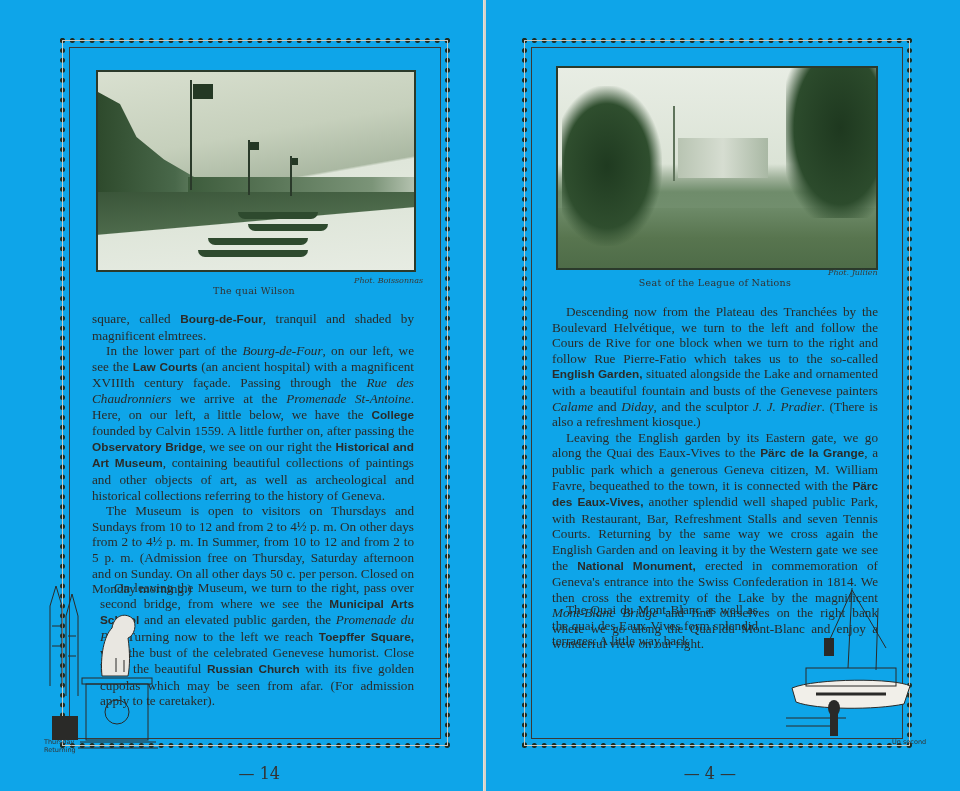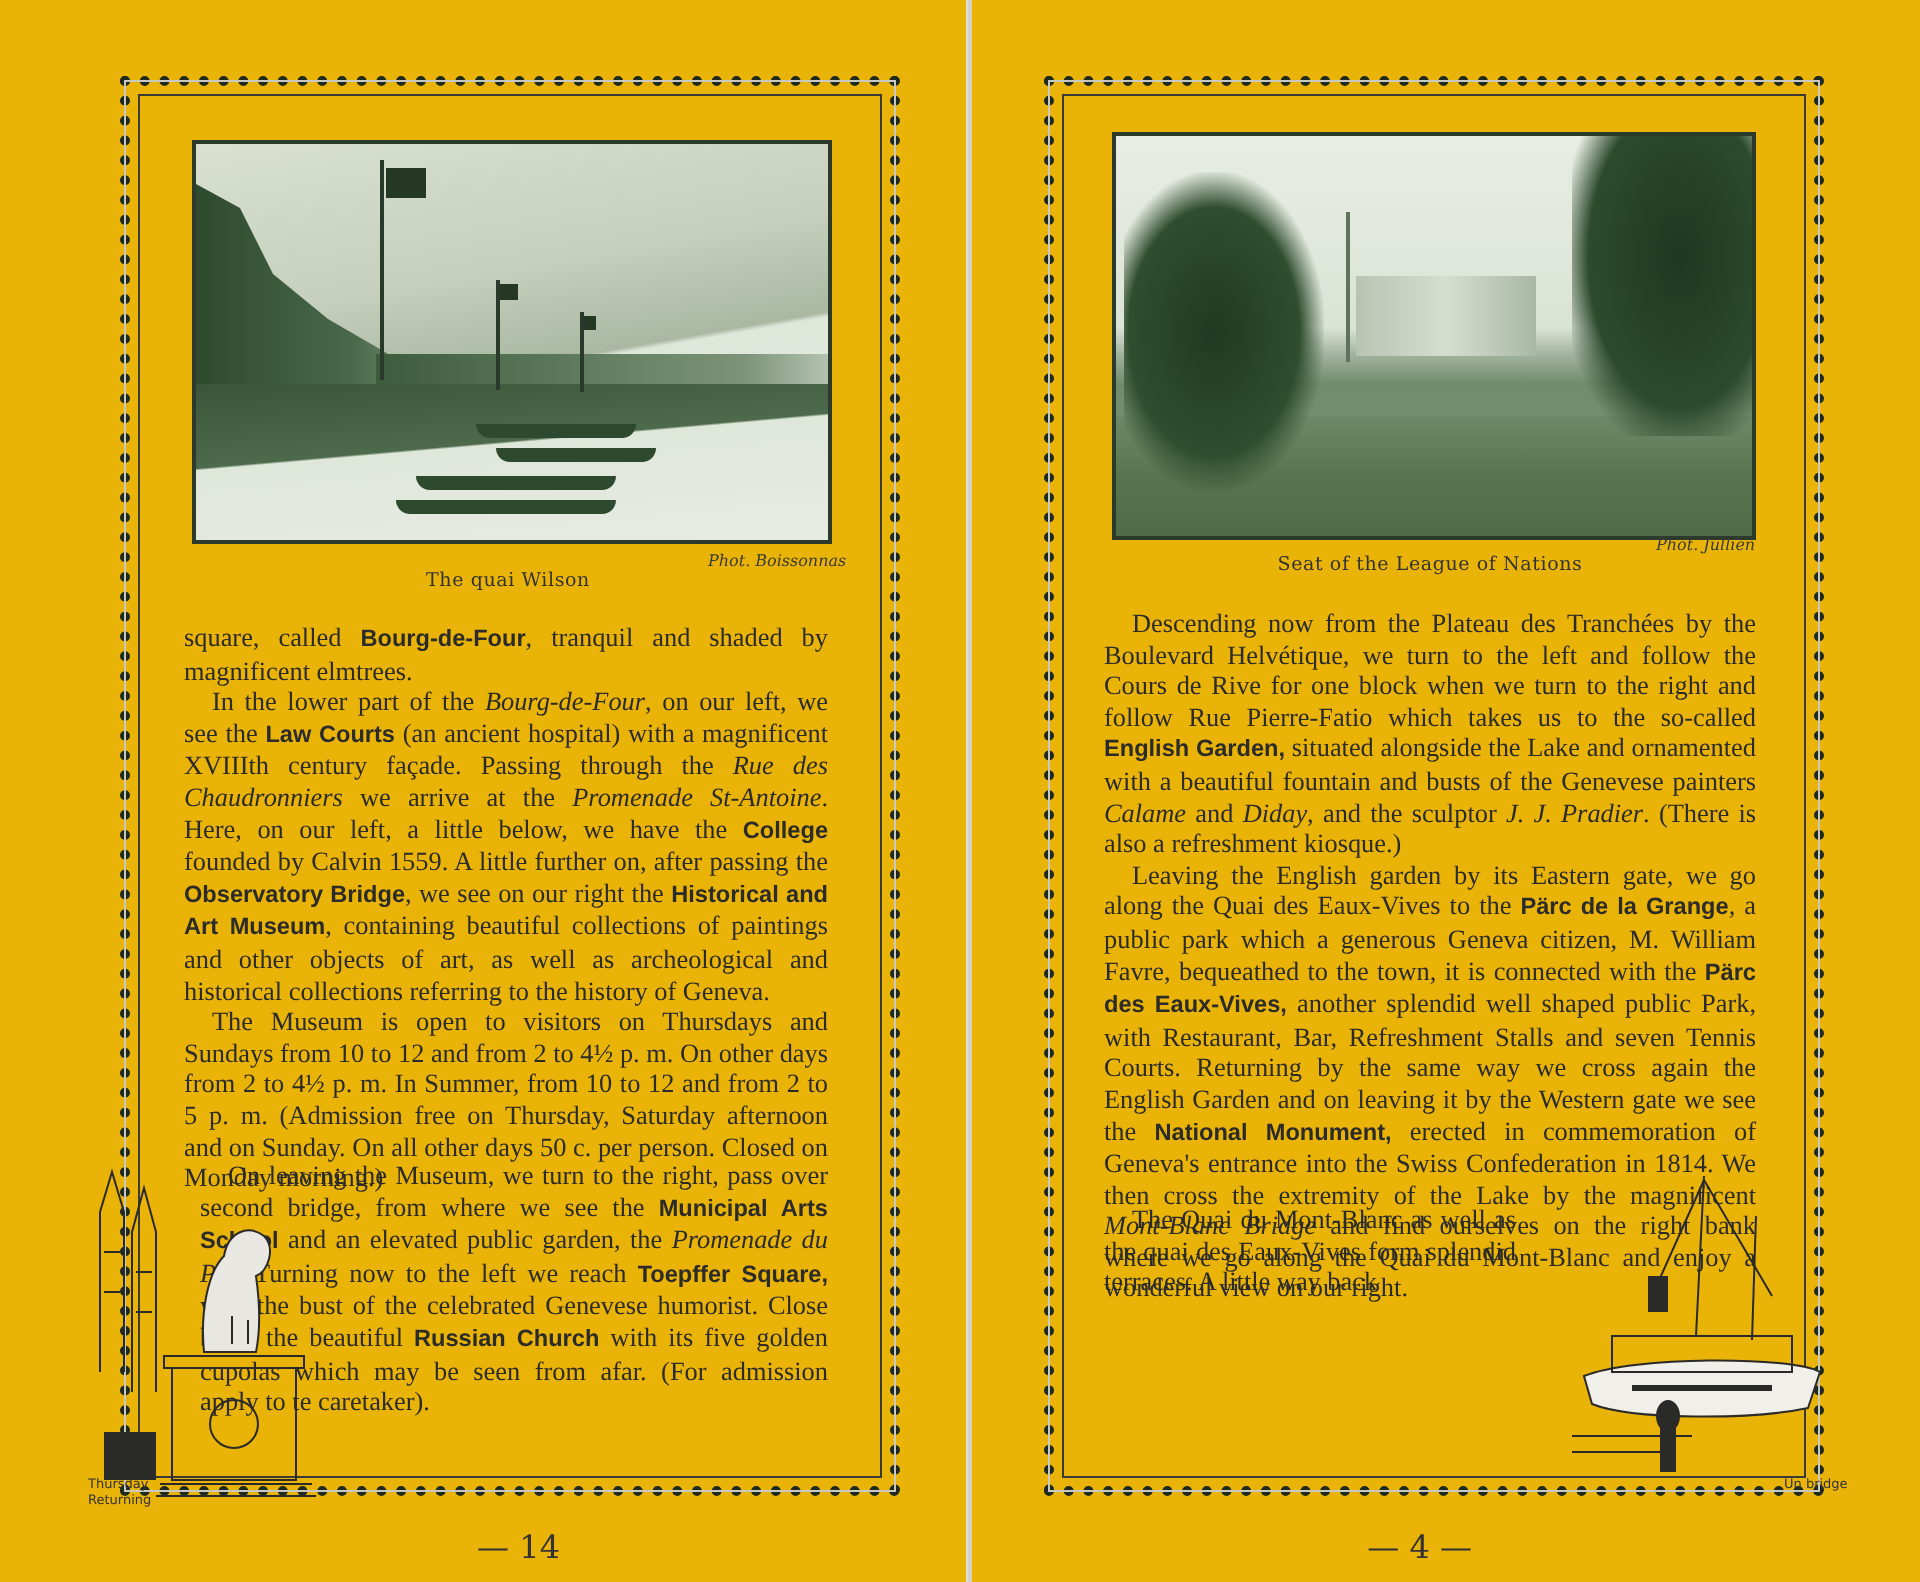--- a/index.html
+++ b/index.html
@@ -4,21 +4,21 @@
 <style>
   html, body { margin:0; padding:0; }
   body {
     width:960px; height:791px; position:relative; overflow:hidden;
     background:#f7f6f2;
     font-family:"DejaVu Serif", serif;
     color:#2a2a28;
   }
   .page {
     position:absolute; top:0; height:791px;
-    background:#eab308;
+    background:#0ea5e9;
   }
   .page.left { left:0; width:572px; }
   .page.right { left:486px; width:474px; }
   .gutter {
     position:absolute; left:483px; top:0; width:4px; height:791px;
     background:linear-gradient(to right,#e8e6df,#cfccc3,#e8e6df);
   }
   
   .frame {
     position:absolute;
@@ -193,16 +193,16 @@
       <path d="M66 12 L100 70 M66 12 L40 70"></path>
       <path d="M6 110 C30 100 110 100 124 108 L118 126 C90 132 30 132 10 124 Z" fill="#f1efe9"></path>
       <rect x="20" y="90" width="90" height="18"></rect>
       <path d="M0 140 h60 M0 148 h50"></path>
     </g>
     <rect x="38" y="60" width="10" height="18" fill="#2a2a28"></rect>
     <path d="M30 116 h70" stroke="#2a2a28" stroke-width="3"></path>
     <ellipse cx="48" cy="130" rx="6" ry="8" fill="#2a2a28"></ellipse>
     <rect x="44" y="136" width="8" height="22" fill="#2a2a28"></rect>
   </svg>
-  <div class="sketch-label" style="left:406px;top:738px">Un bridge</div>
+  <div class="sketch-label" style="left:406px;top:738px">Un second</div>
 
   <div class="page-num" style="left:190px">— 4 —</div>
 </div>
 
 </body></html>

